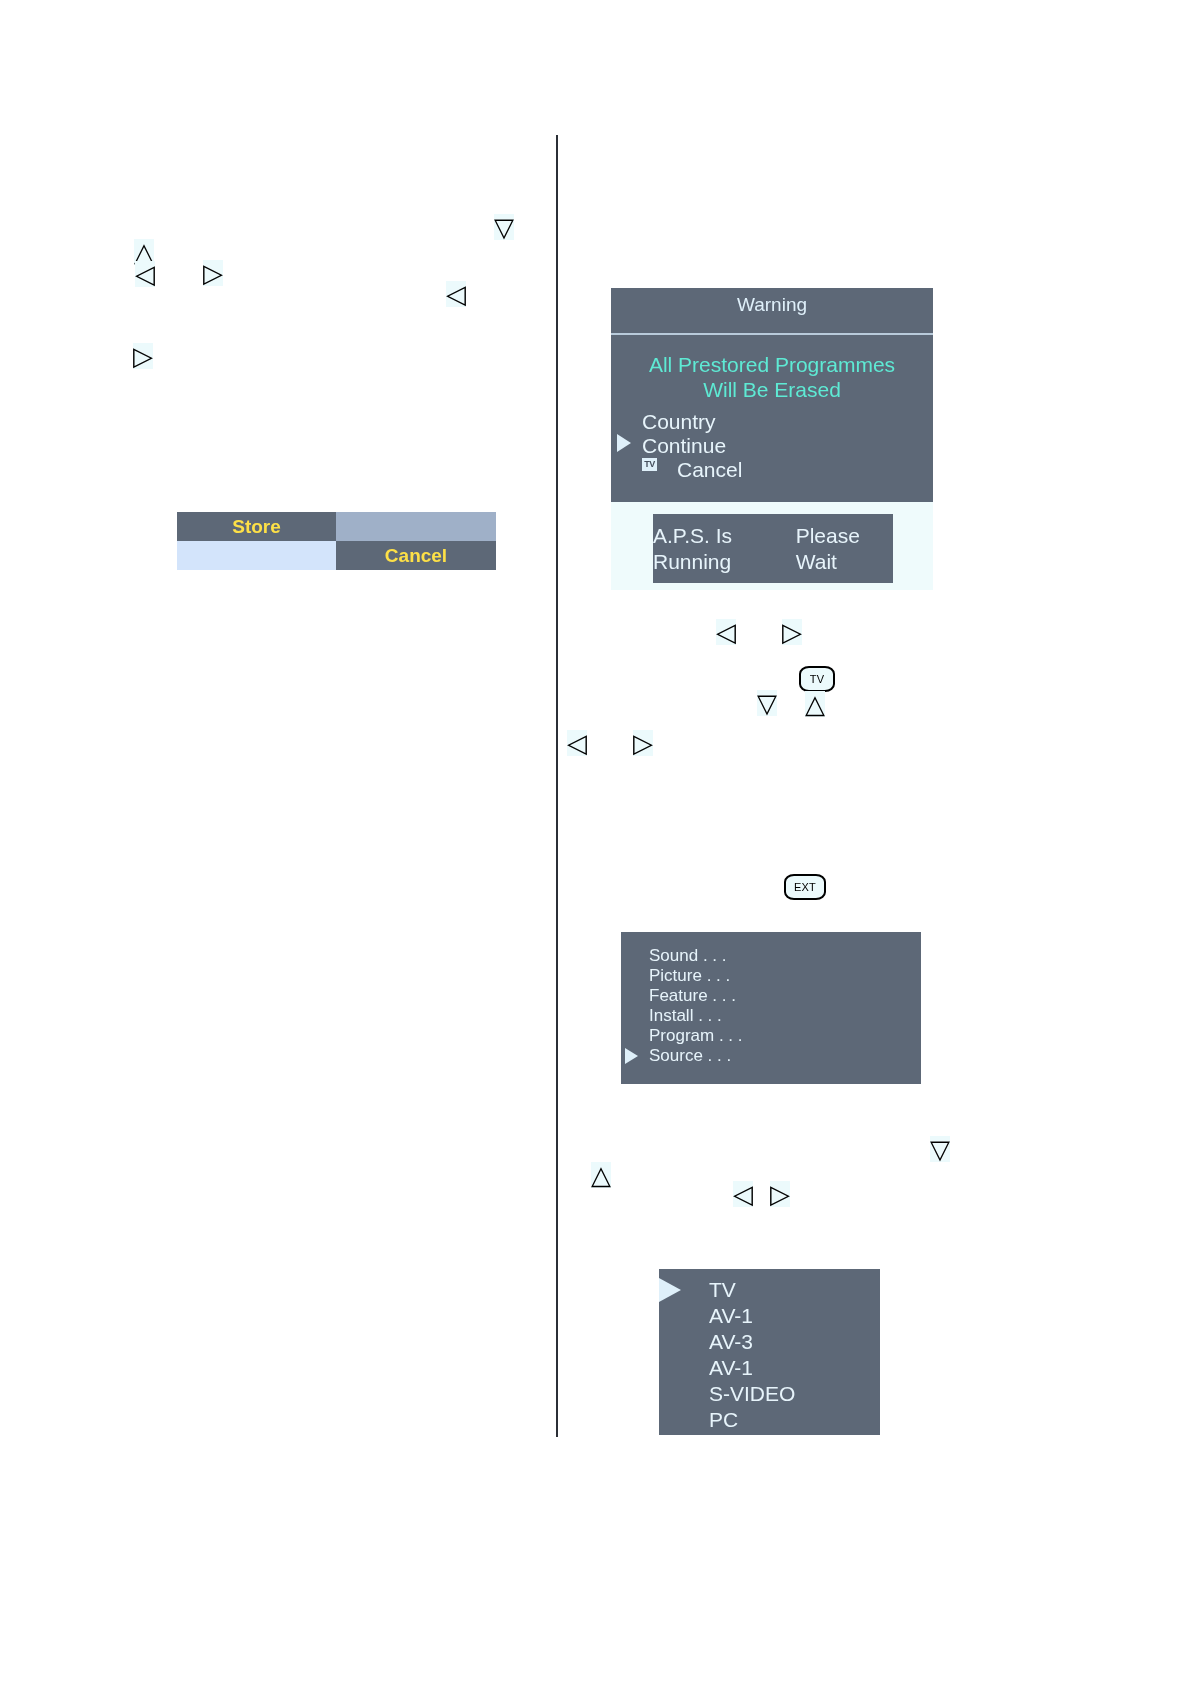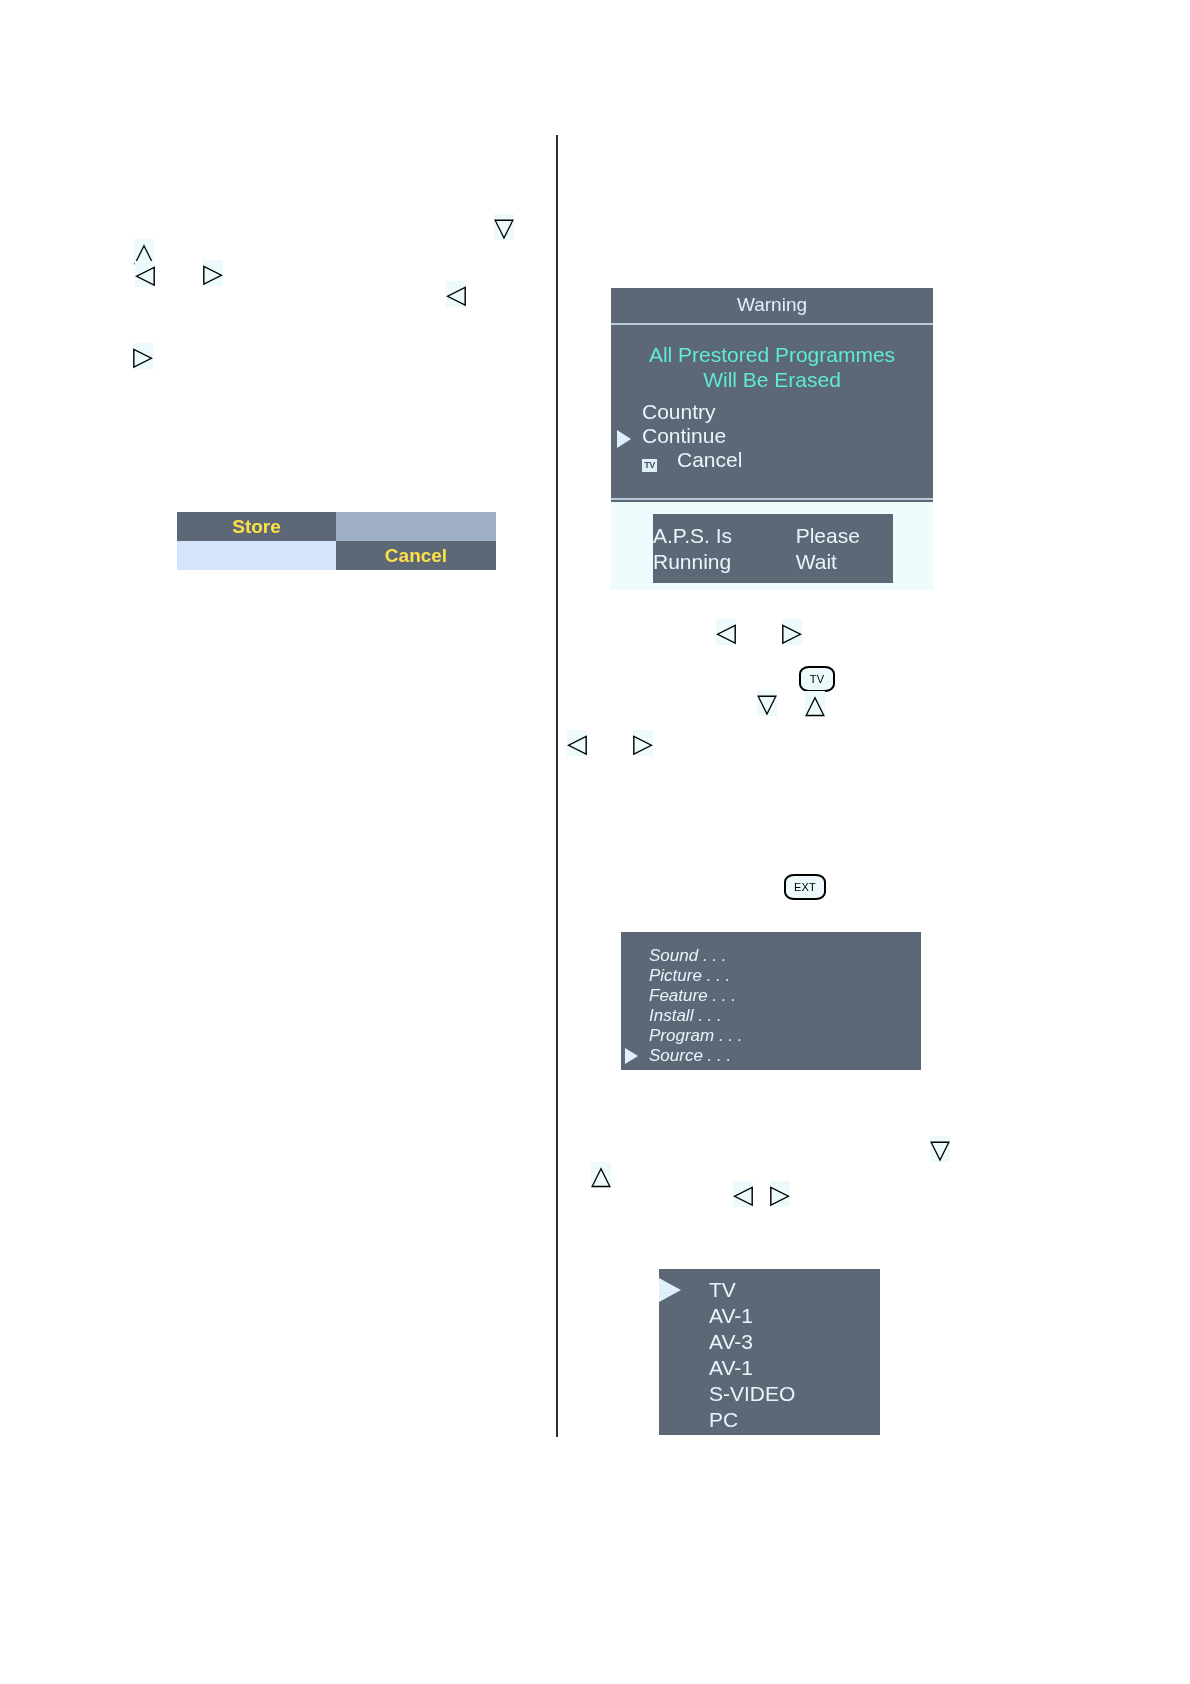--- a/index.html
+++ b/index.html
@@ -55,21 +55,21 @@
   
   .osd {
     position: absolute;
     background: #5d6877;
     color: #e7f4fb;
   }
   .osd-title {
     text-align: center;
     color: #dff0fa;
     font-size: 19px;
-    padding: 6px 0 7px 0;
+    padding: 6px 0 17px 0;
     border-bottom: 2px solid #b9cbdb;
   }
   .osd-body { position: relative; }
 
   
   #warning-dialog { left: 611px; top: 288px; width: 322px; }
   #warning-message {
     text-align: center;
     font-size: 21px;
     line-height: 25px;
@@ -82,21 +82,21 @@
     position: relative;
   }
   .warn-row {
     position: relative;
     font-size: 21px;
     line-height: 24px;
     color: #e7f4fb;
     padding-left: 31px;
     height: 24px;
     display: flex;
-    align-items: flex-end;
+    align-items: flex-start;
   }
   .warn-row.has-icon { padding-left: 31px; }
   .sel-arrow {
     position: absolute;
     left: 6px;
     width: 0; height: 0;
     border-top: 9px solid transparent;
     border-bottom: 9px solid transparent;
     border-left: 14px solid #dff0fa;
   }
@@ -163,23 +163,22 @@
     color: #fde047;
     font-weight: bold;
   }
   .cell-dark { background: #5d6877; }
   .cell-mid  { background: #9fb0c8; }
   .cell-light{ background: #d3e4fb; }
 
   
   #menu-dialog { left: 621px; top: 932px; width: 300px; }
   #menu-items {
-    padding: 14px 0 4px 0;
-    position: relative;
-    font-style: italic;
+    padding: 14px 0 18px 0;
+    position: relative;
   }
   .menu-row {
     position: relative;
     font-size: 17px;
     line-height: 20px;
     padding-left: 28px;
     color: #e7f4fb;
     height: 20px;
     display: flex;
     align-items: center;

